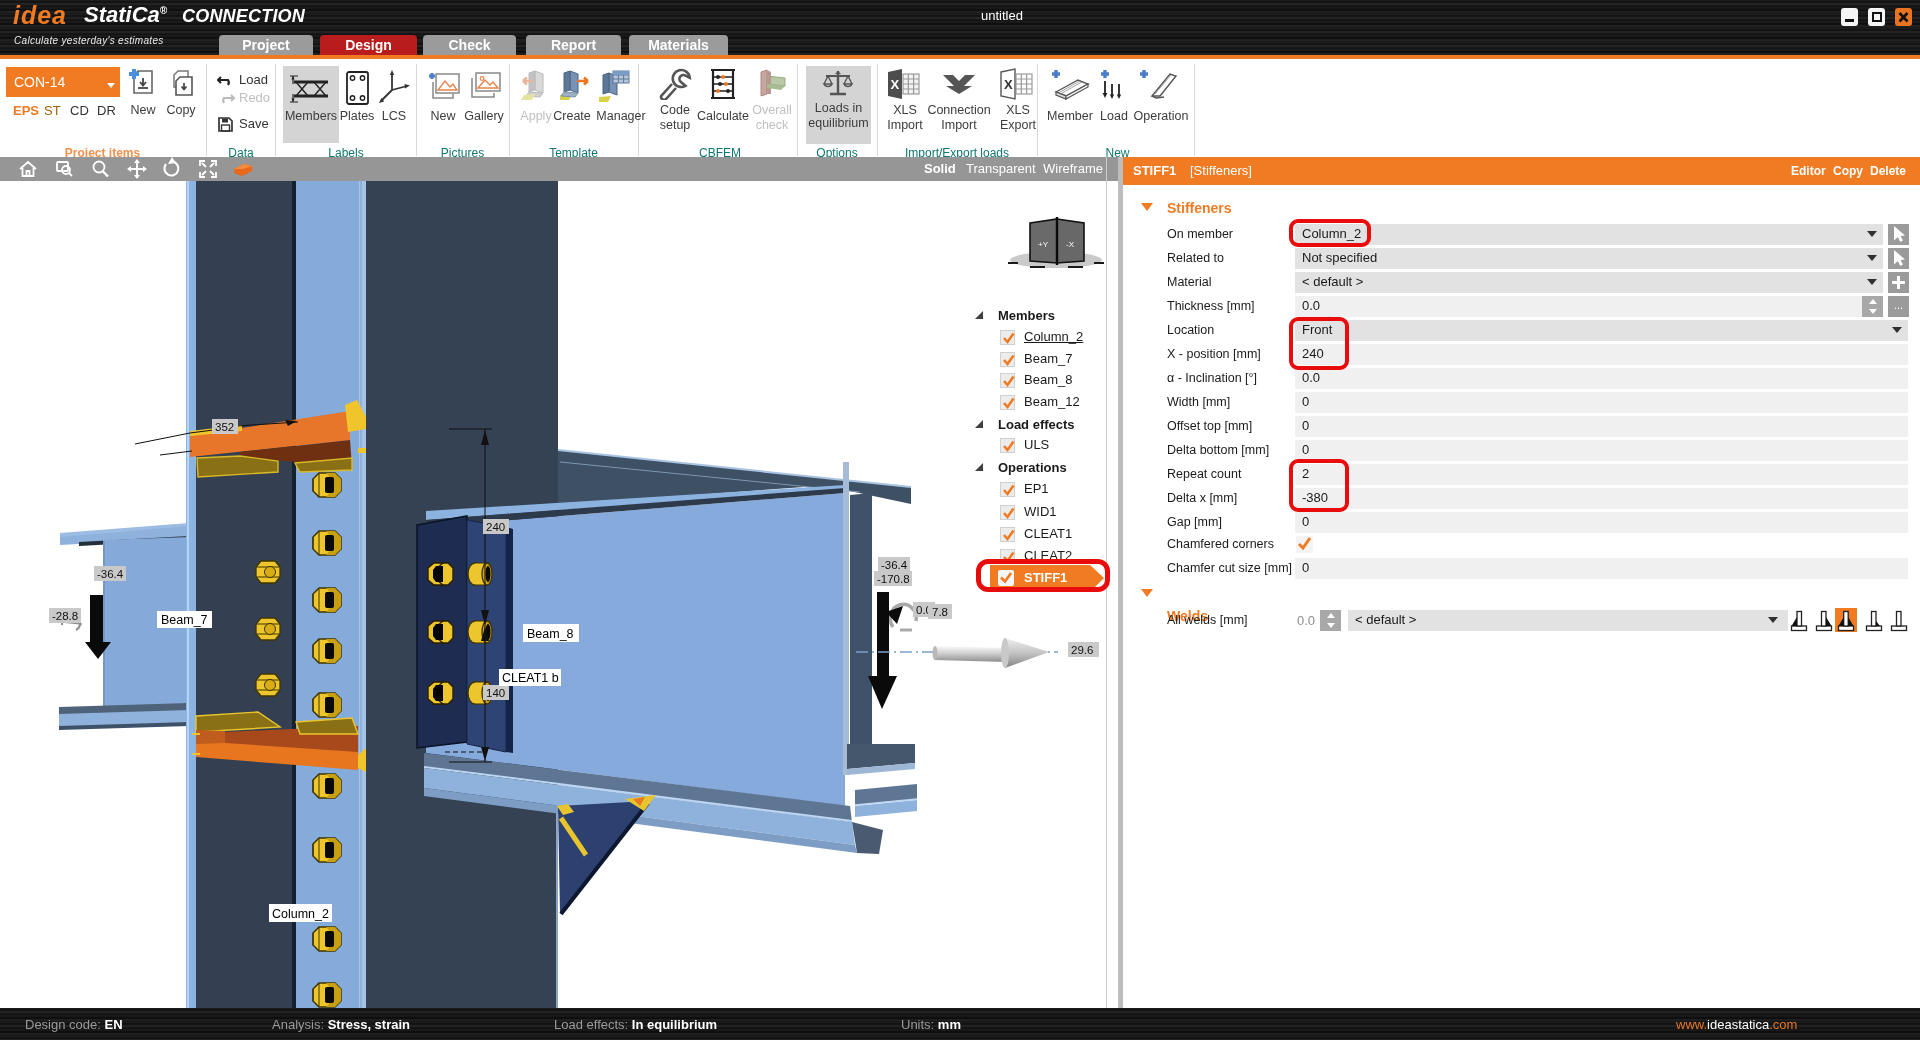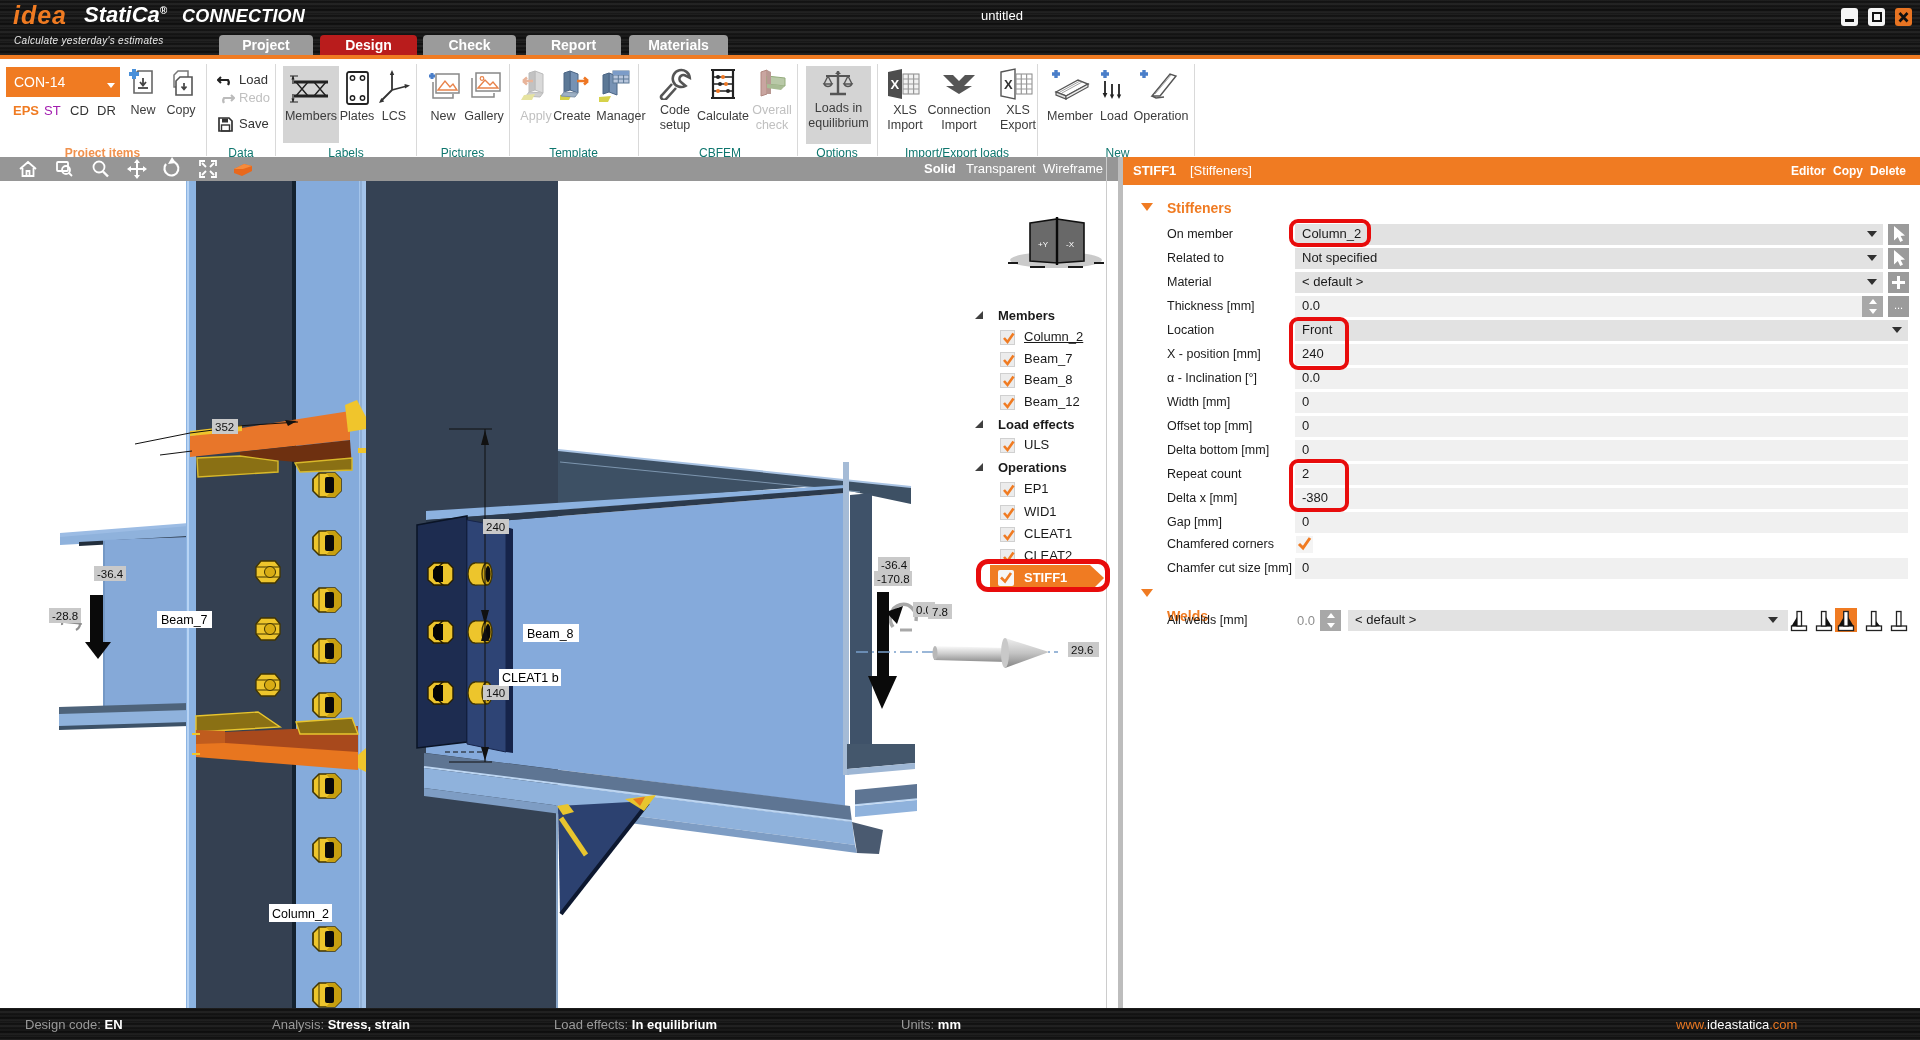--- a/index.html
+++ b/index.html
@@ -100,21 +100,21 @@
     <div class="glabel abs" style="left:509px; width:129px;">Template</div>
     <div class="glabel abs" style="left:645px; width:150px;">CBFEM</div>
     <div class="glabel abs" style="left:797px; width:80px;">Options</div>
     <div class="glabel abs" style="left:877px; width:160px;">Import/Export loads</div>
     <div class="glabel abs" style="left:1040px; width:155px;">New</div>
     <div id="ribbon-items">
 
       <div class="abs" style="left:6px; top:8px; width:114px; height:30px; background:#f07b22; color:#fff; font-size:14px; line-height:30px; padding-left:8px;">CON-14</div>
       <div class="abs" style="left:107px; top:24px; width:0; height:0; border-left:4px solid transparent; border-right:4px solid transparent; border-top:5px solid #fff;"></div>
       <div class="abs" style="left:13px; top:44px; font-size:13px; font-weight:bold; color:#f07b22;">EPS</div>
-      <div class="abs" style="left:44px; top:44px; font-size:13px; color:#a21caf;">ST</div>
+      <div class="abs" style="left:44px; top:44px; font-size:13px; color:#a16207;">ST</div>
       <div class="abs" style="left:70px; top:44px; font-size:13px; color:#333;">CD</div>
       <div class="abs" style="left:97px; top:44px; font-size:13px; color:#333;">DR</div>
       <svg class="abs" style="left:128px; top:9px;" width="30" height="30" viewBox="0 0 30 30">
           <path d="M10 3 H24 V25 H6 V7 Z" fill="#fff" stroke="#666" stroke-width="1.6"></path>
           <path d="M10 3 V7 H6" fill="none" stroke="#666" stroke-width="1.6"></path>
           <path d="M15 10 V17 M12 14 L15 17.5 L18 14" stroke="#444" stroke-width="1.8" fill="none"></path>
           <path d="M10 20 H20" stroke="#444" stroke-width="1.8"></path>
           <path d="M1 6 H11 M6 1 V11" stroke="#4a90d9" stroke-width="4"></path>
         </svg>
       <div class="rlabel abs" style="left:126px; top:44px; width:34px;">New</div>

